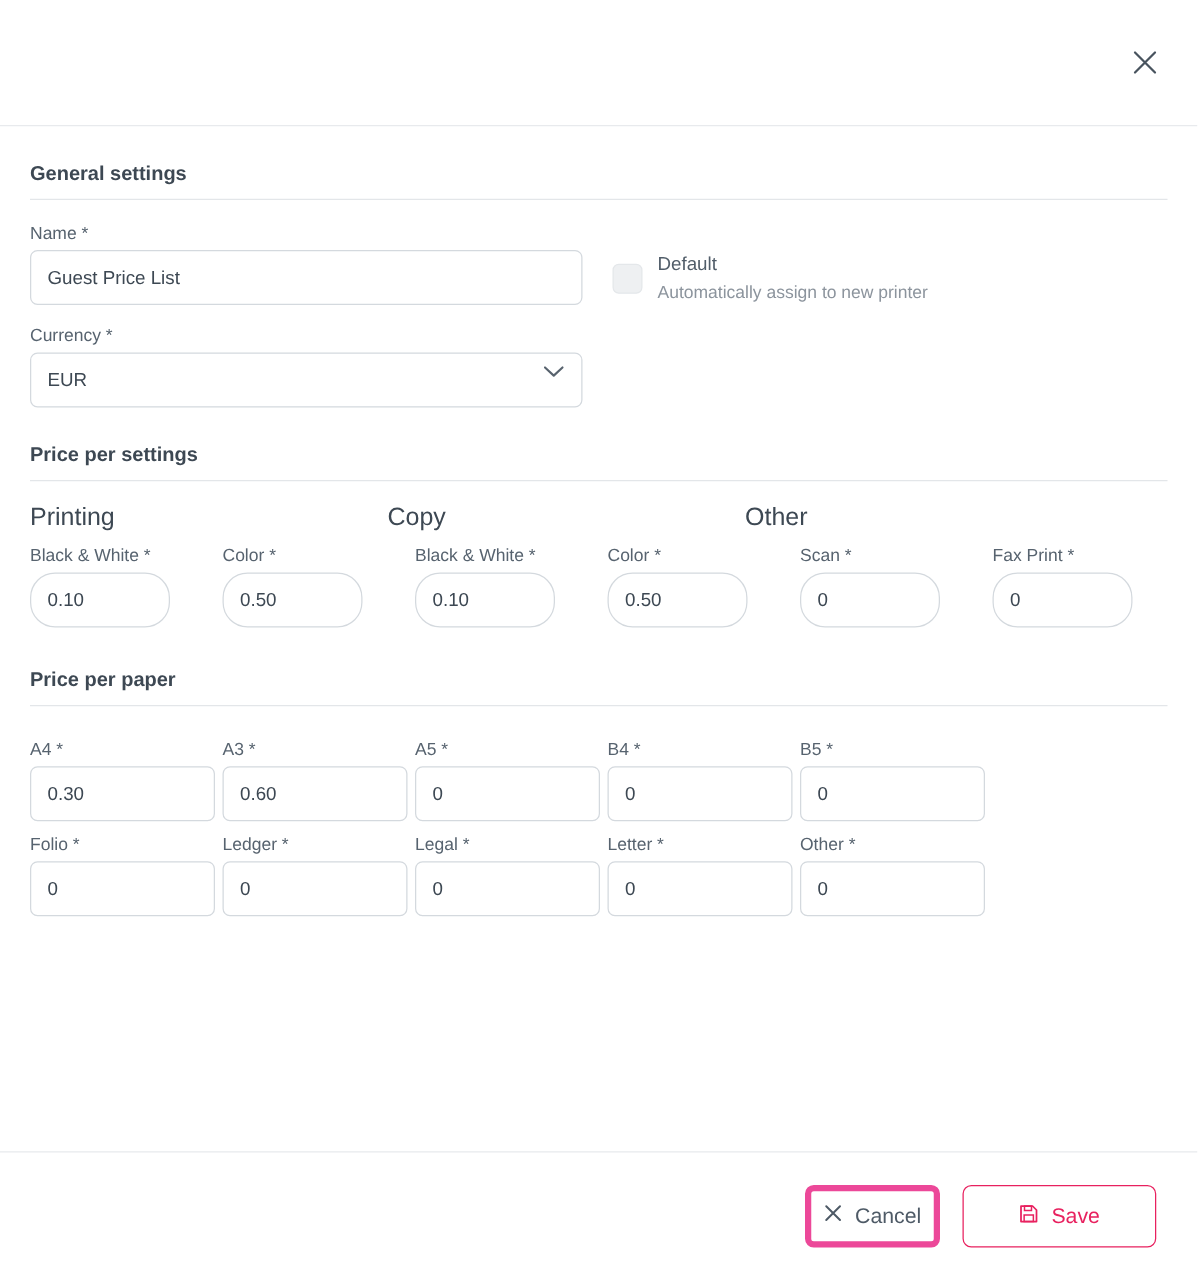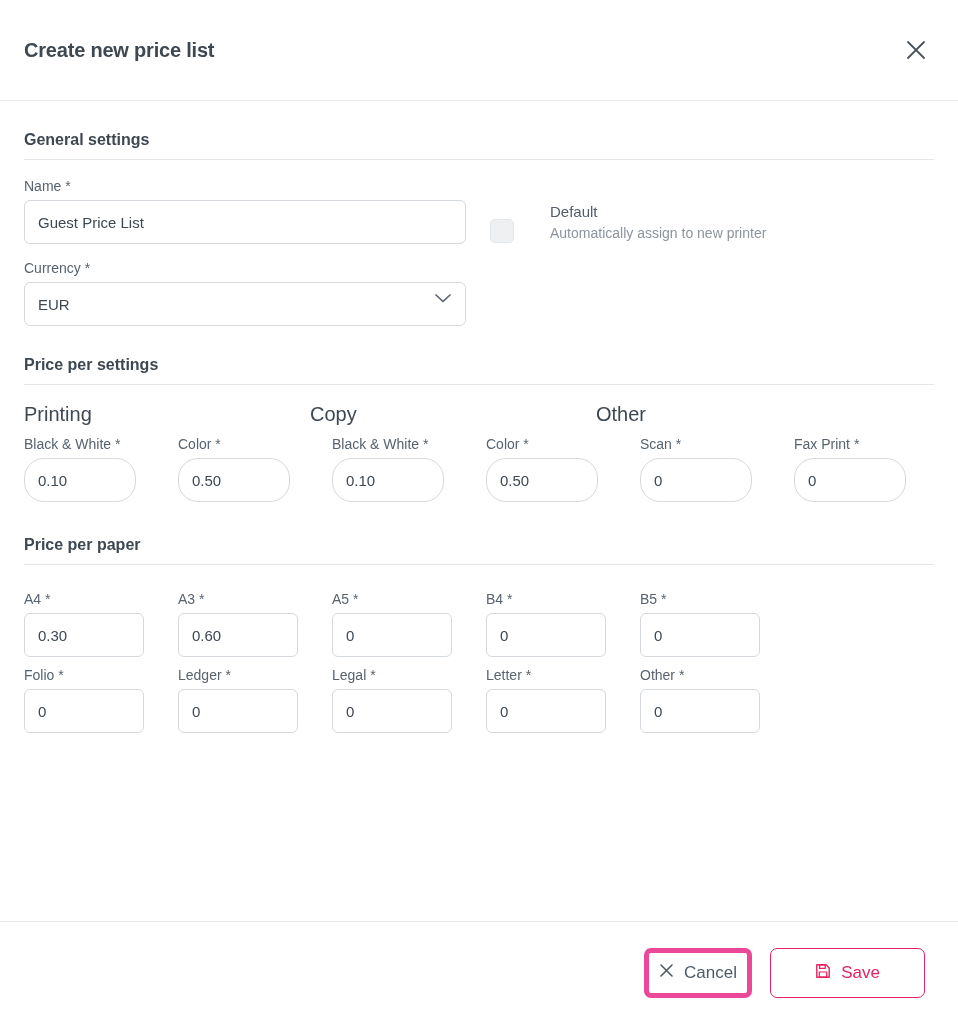--- a/index.html
+++ b/index.html
@@ -84,22 +84,21 @@
 
   .row-name {
     display: flex;
     align-items: flex-start;
   }
   .name-col { width: 442px; }
   .default-col {
     margin-left: 24px;
     padding-top: 24px;
     display: flex;
-    align-items: flex-end;
-    gap: 24px;
+    align-items: center;
   }
   .checkbox {
     width: 24px; height: 24px;
     border-radius: 5px;
     background: #eef0f2;
     border: 1px solid #e4e7ea;
     flex: 0 0 24px;
     cursor: pointer;
   }
   .default-text { margin-left: 12px; line-height: 1.35; }
@@ -140,21 +139,21 @@
     display: flex;
     gap: 22px;
   }
   .op-cell { width: 132px; }
   .op-cell .input { width: 112px; border-radius: 20px; }
 
   .grp-printing { width: 286px; }
   .grp-copy { width: 286px; }
   .grp-other { width: 286px; }
   .paper-cell { width: 132px; }
-  .paper-cell .input { width: 120px; }
+  .paper-cell .input { width: 148px; }
   .paper-cell .field-label { margin-bottom: 6px; }
   .paper-row { display: flex; gap: 22px; margin-bottom: 10px; }
 
   .note {
     margin-top: 36px;
     font-style: italic;
     font-size: 15px;
     color: #4f5b67;
     line-height: 1.6;
     max-width: 900px;
@@ -192,21 +191,20 @@
     border: 1px solid #e8215f;
     color: #e8215f;
   }
 </style>
 </head>
 <body>
 
 <div class="dialog">
 
   <div class="dlg-header">
-    <div class="dlg-title">Create new price list</div>
     <div class="close-btn">
       <svg width="22" height="22" viewBox="0 0 22 22" fill="none" xmlns="http://www.w3.org/2000/svg">
         <path d="M3 3 L19 19 M19 3 L3 19" stroke="#48535e" stroke-width="1.8" stroke-linecap="round"></path>
       </svg>
     </div>
   </div>
 
   <div class="dlg-body">
 
     <div class="section-title">General settings</div>

